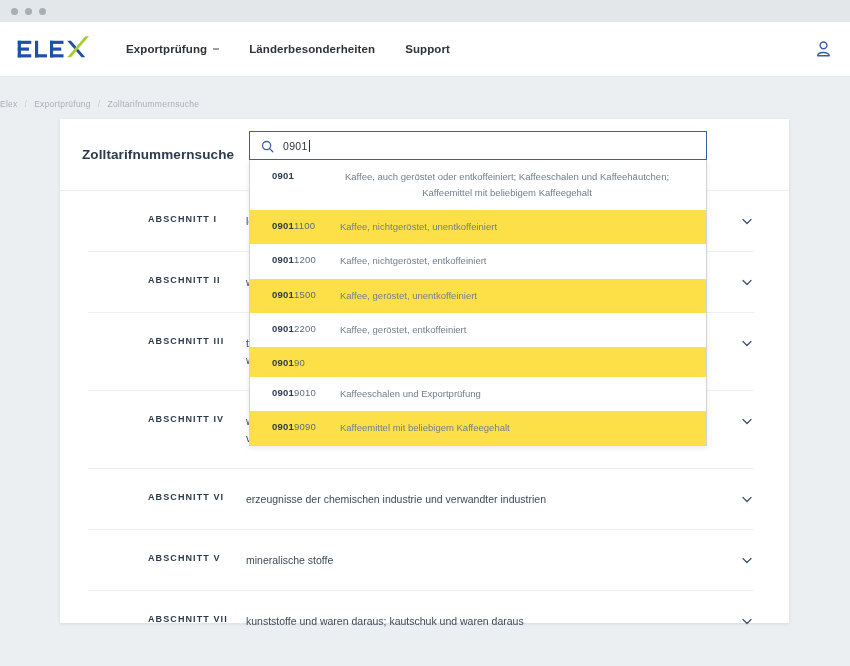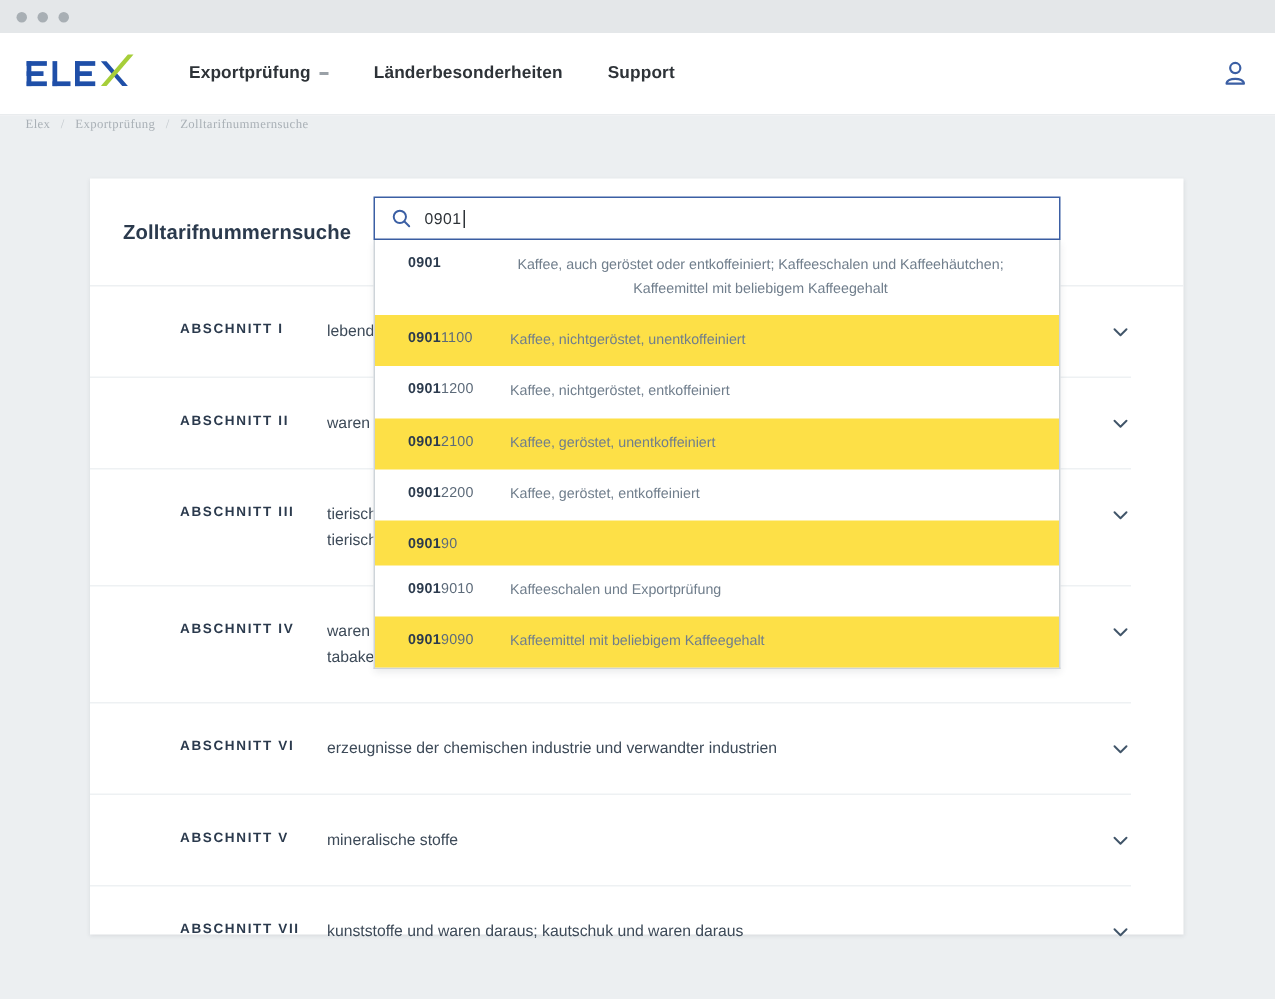--- a/index.html
+++ b/index.html
@@ -39,23 +39,23 @@
   }
   .nav-caret {
     display: inline-block; width: 6px; height: 1.5px;
     background: #9aa1a7;
   }
   .nav-spacer { flex: 1 1 auto; }
   .user-icon { width: 17px; height: 18px; cursor: pointer; }
 
   
   .breadcrumb {
-    height: 32px; display: flex; align-items: flex-start;
-    padding-left: 17px; gap: 7px;
-    font-size: 8.5px; color: #a9b0b6; letter-spacing: .25px; font-family: Liberation Serif, serif;
+    height: 32px; display: flex; align-items: flex-end;
+    gap: 7px;
+    font-size: 8.5px; color: #a9b0b6; letter-spacing: .25px;
   }
   .bc-item { cursor: pointer; }
   .bc-item.last { cursor: default; }
   .bc-sep { color: #c3c9ce; }
 
   
   .page { position: relative; height: 557px; }
   .card {
     position: absolute; left: 60px; top: 10px;
     width: 729px; height: 504px;
@@ -66,21 +66,21 @@
     height: 72px; display: flex; align-items: center;
     padding-left: 22px;
     border-bottom: 1px solid #edf0f2;
   }
   .card-title {
     font-size: 13.5px; font-weight: bold;
     color: #2b3a4d; letter-spacing: .1px;
   }
 
   
-  .sections { padding: 0 35px 0 0; }
+  .sections { padding: 0 35px 0 0; margin-left: 28px; }
   .section-row {
     display: flex; align-items: flex-start;
     padding: 22px 0 21px 60px;
     border-bottom: 1px solid #eef1f3;
     cursor: pointer;
   }
   .section-row:last-child { border-bottom: none; }
   .sec-num {
     flex: 0 0 98px;
     font-size: 9px; font-weight: bold;
@@ -317,21 +317,21 @@
         <span class="sug-code"><b>0901</b><span>1100</span></span>
         <span class="sug-desc">Kaffee, nichtgeröstet, unentkoffeiniert</span>
       </div>
 
       <div class="sug-row">
         <span class="sug-code"><b>0901</b><span>1200</span></span>
         <span class="sug-desc">Kaffee, nichtgeröstet, entkoffeiniert</span>
       </div>
 
       <div class="sug-row alt">
-        <span class="sug-code"><b>0901</b><span>2100</span></span>
+        <span class="sug-code"><b>0901</b><span>1500</span></span>
         <span class="sug-desc">Kaffee, geröstet, unentkoffeiniert</span>
       </div>
 
       <div class="sug-row">
         <span class="sug-code"><b>0901</b><span>2200</span></span>
         <span class="sug-desc">Kaffee, geröstet, entkoffeiniert</span>
       </div>
 
       <div class="sug-row alt">
         <span class="sug-code"><b>0901</b><span>90</span></span>

